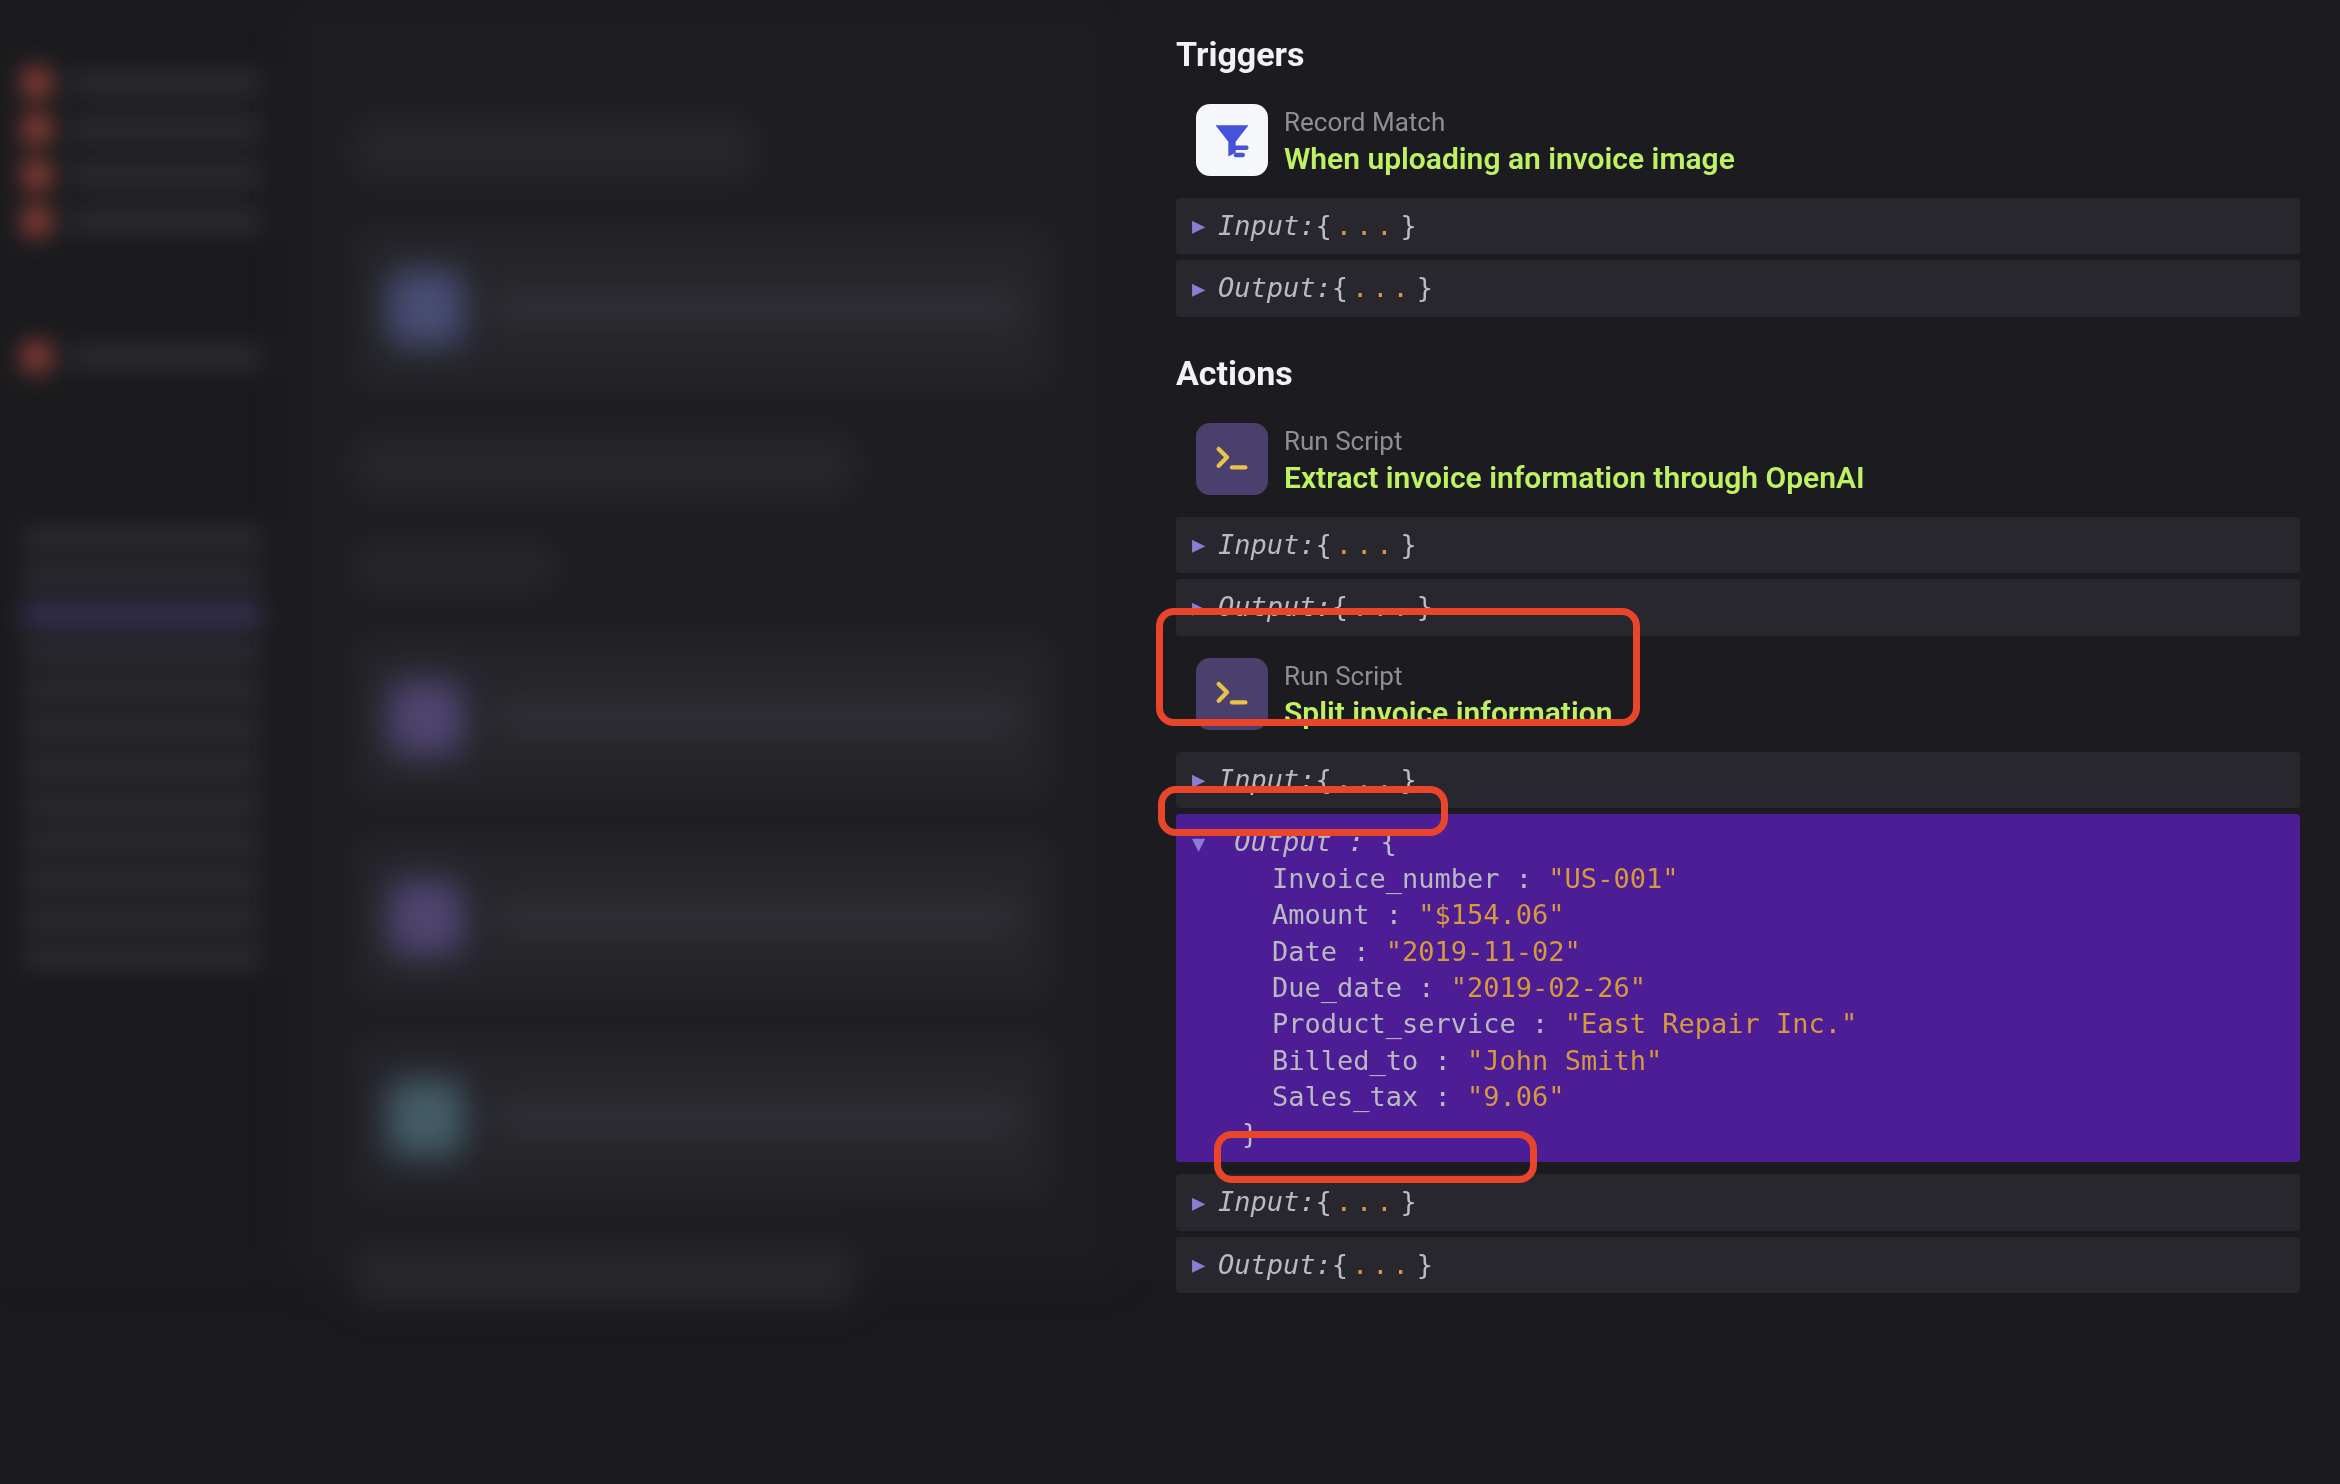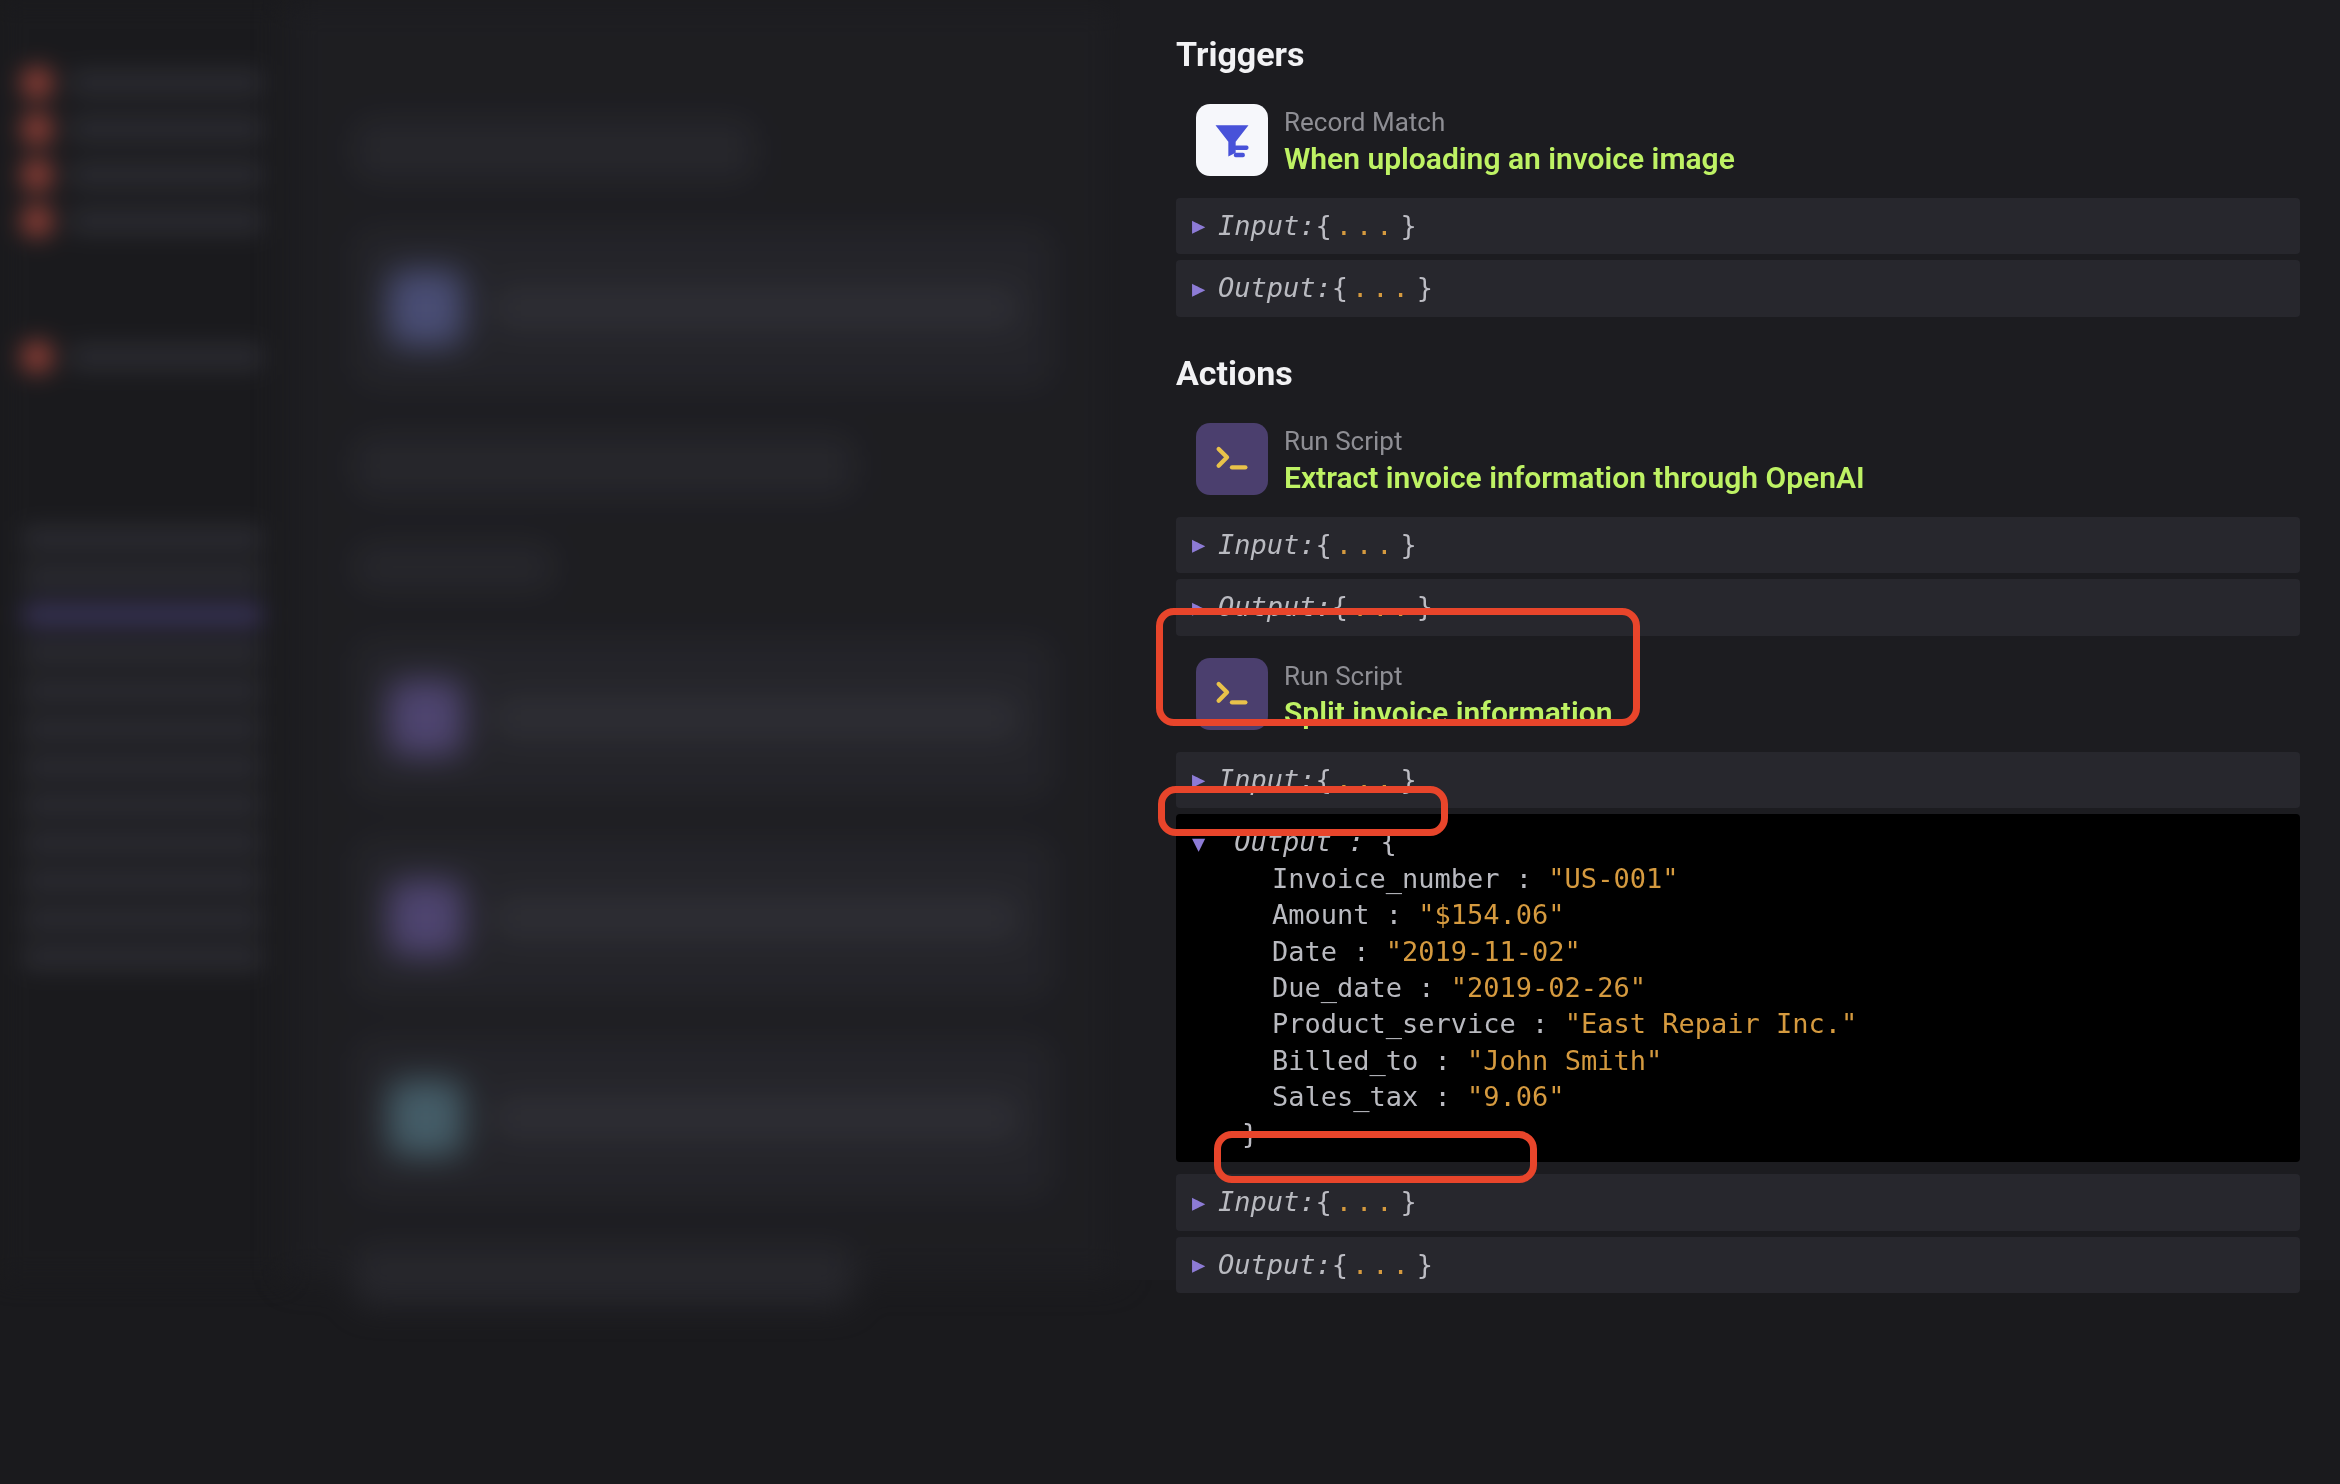--- a/index.html
+++ b/index.html
@@ -112,21 +112,21 @@
     font-family: "SFMono-Regular", ui-monospace, Menlo, Consolas, monospace;
     font-size: 27px;
     color: #b9bac0;
     display: flex;
     align-items: center;
     line-height: 1.35;
   }
   .iorow.expanded {
     display: block;
     padding: 10px 16px 10px 40px;
-    background: #000000;
+    background: #4c1d95;
   }
   .iorow .caret {
     display:inline-block;
     width: 22px;
     color: #8d7bd6;
     font-size: 22px;
     margin-right: 4px;
   }
   .iorow.expanded > .first .caret { color:#8d7bd6; }
   .iorow .k { color:#b9bac0;font-style:italic; }

